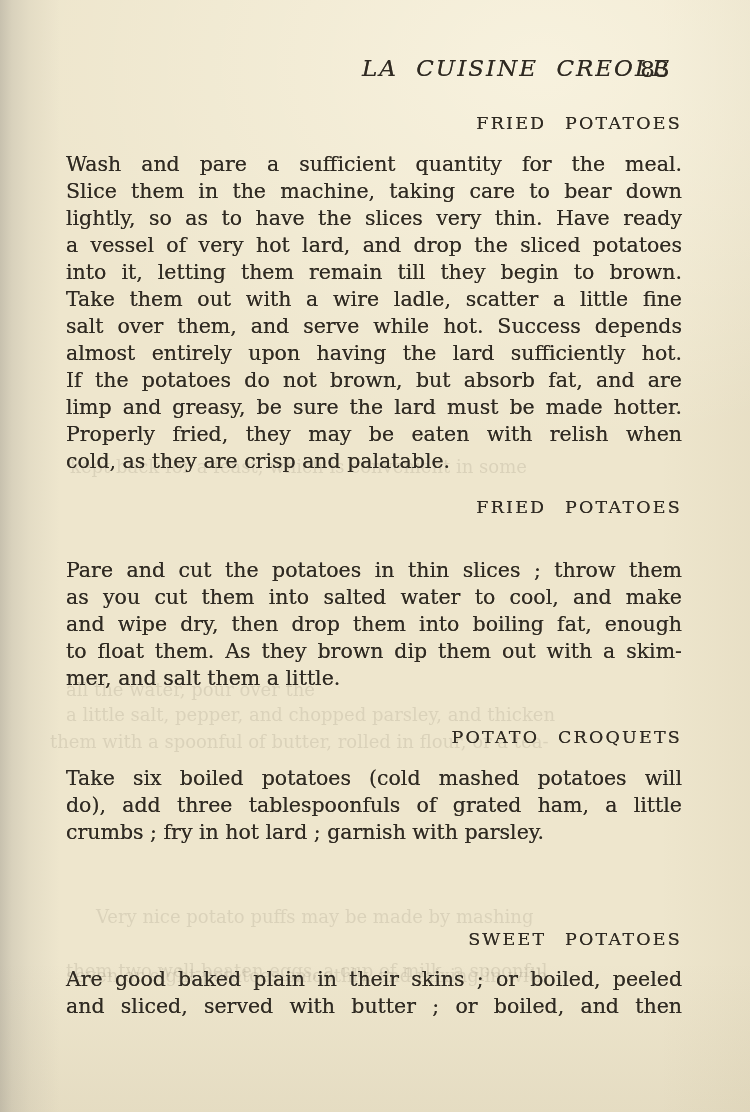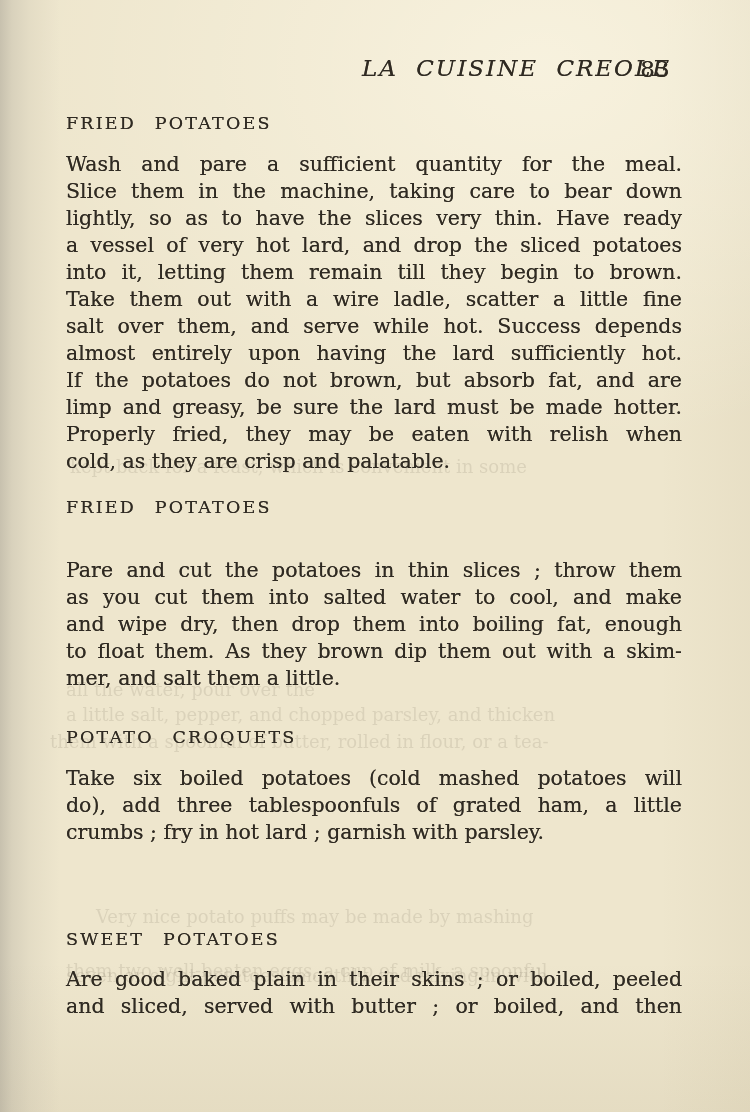--- a/index.html
+++ b/index.html
@@ -25,21 +25,21 @@
     text-align:right; font-style:italic;
     font-size:23px; letter-spacing:2px; word-spacing:9px;
   }
   .page-number{
     position:absolute; top:56px; left:625px; width:60px;
     text-align:center; font-size:23px;
   }
 
   .heading{
     position:absolute; left:66px; width:616px;
-    text-align:left; font-size:17.5px;
+    text-align:right; font-size:17.5px;
     letter-spacing:2.2px; word-spacing:11px;
   }
   .h0{top:113px}.h1{top:497px}.h2{top:727px}.h3{top:929px}
 
   .para{ position:absolute; left:66px; width:616px; font-size:20.5px; }
   .p0{top:151px}.p1{top:557px}.p2{top:765px}.p3{top:966px}
 
   .line{
     height:27px; line-height:27px;
     text-align:justify; text-align-last:justify;

